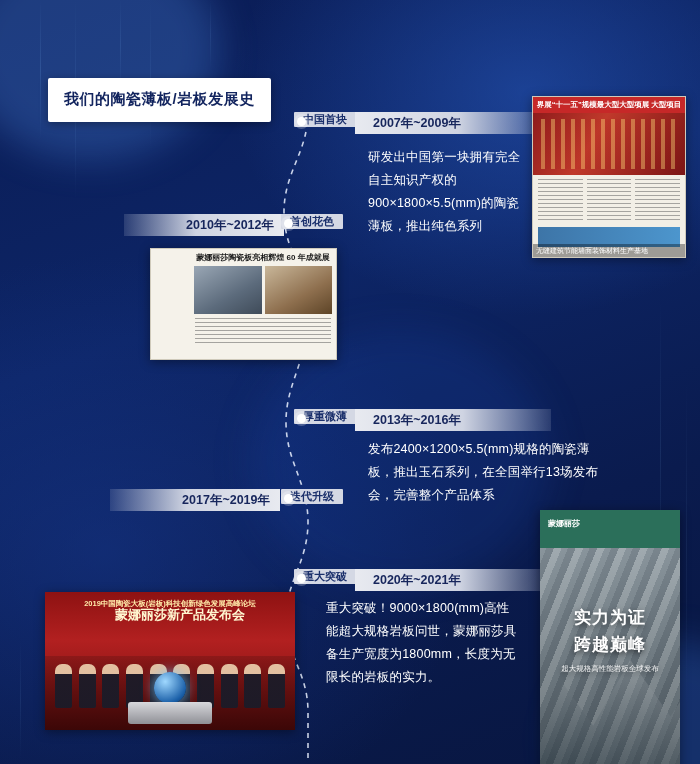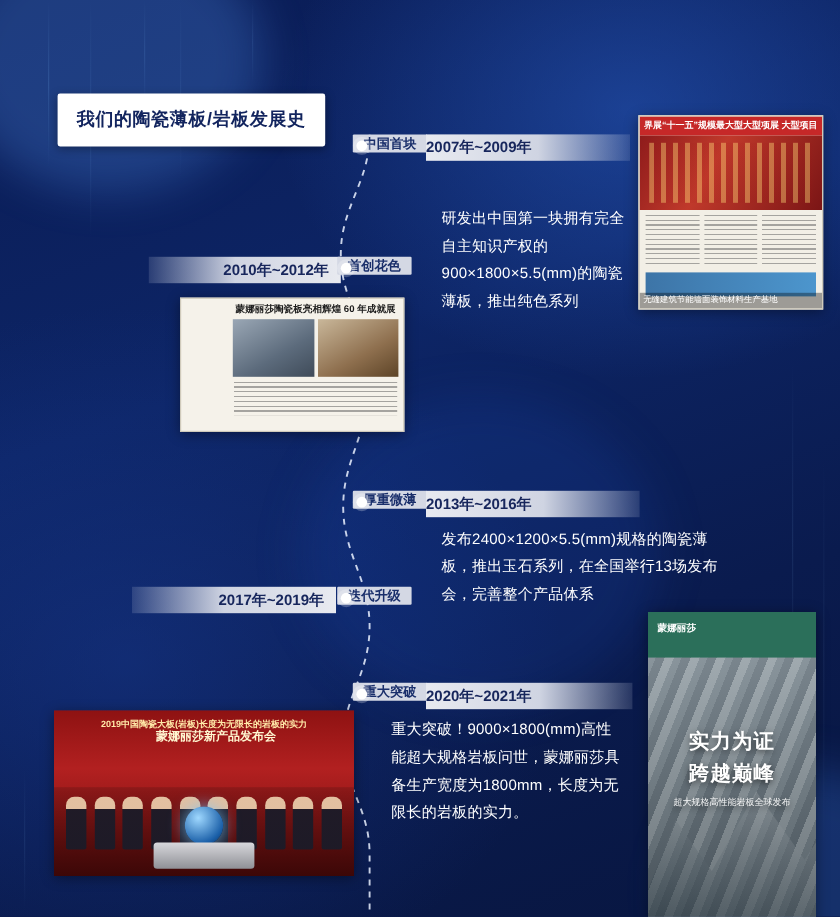--- a/index.html
+++ b/index.html
@@ -78,21 +78,21 @@
     white-space: nowrap;
   }
   .year-bar {
     position: absolute;
     height: 22px;
     background: linear-gradient(to right, #e8eaf0 0%, #cfd4e2 55%, rgba(210,215,230,0.15) 100%);
     color: #17265c;
     font-size: 12.5px;
     font-weight: bold;
     line-height: 22px;
-    padding-left: 0;
+    padding-left: 18px;
     white-space: nowrap;
   }
   .desc {
     position: absolute;
     color: #ffffff;
     font-size: 12.5px;
     line-height: 23px;
     letter-spacing: 0.2px;
   }
   .node {
@@ -208,21 +208,21 @@
   }
   .ev .ribbon {
     position: absolute;
     left: 0; right: 0; top: 6px;
     text-align: center;
     color: #ffe9a8;
     font-size: 7.5px;
     font-weight: bold;
     line-height: 11px;
   }
-  .ev .ribbon .l2 { color: #fff6d0; font-size: 10px; padding-left: 20px; }
+  .ev .ribbon .l2 { color: #fff6d0; font-size: 13px; padding-left: 20px; }
   .ev .stage {
     position: absolute;
     left: 0; right: 0; bottom: 0; height: 74px;
     background: linear-gradient(180deg, rgba(0,0,0,0.15), rgba(0,0,0,0.45));
   }
   .ev .people {
     position: absolute;
     left: 10px; right: 10px; bottom: 22px; height: 52px;
     display: flex;
     justify-content: space-between;
@@ -310,21 +310,21 @@
     <path d="M30 0 C 30 40, 6 60, 6 100 C 6 140, 30 160, 30 200
              C 30 250, 8 270, 8 310 C 8 350, 30 370, 30 410
              C 30 450, 8 470, 8 505 C 8 545, 30 560, 30 600 L 30 650" fill="none" stroke="#eaf1ff" stroke-width="1.6" stroke-dasharray="5 5" opacity="0.85"></path>
   </svg>
 
   <div class="title-card">我们的陶瓷薄板/岩板发展史</div>
 
   <div class="tag" style="left:294px; top:112px;">中国首块</div>
   <div class="year-bar" style="left:355px; top:112px; width:170px;">2007年~2009年</div>
   <div class="node" style="left:297px; top:117px;"></div>
-  <div class="desc" style="left:368px; top:146px; width:160px;margin-top:25px;">研发出中国第一块拥有完全自主知识产权的900×1800×5.5(mm)的陶瓷薄板，推出纯色系列</div>
+  <div class="desc" style="left:368px; top:146px; width:160px;">研发出中国第一块拥有完全自主知识产权的900×1800×5.5(mm)的陶瓷薄板，推出纯色系列</div>
 
   <div class="photo np1">
     <div class="hdr">界展“十一五”规模最大型大型项展 大型项目成果展</div>
     <div class="photo-area"></div>
     <div class="cols">
       <div class="col"></div>
         <div class="col"></div>
         <div class="col"></div>
     </div>
     <div class="band"></div>
@@ -348,21 +348,21 @@
   <div class="year-bar" style="left:355px; top:409px; width:178px;">2013年~2016年</div>
   <div class="node" style="left:297px; top:414px;"></div>
   <div class="desc" style="left:368px; top:438px; width:232px;">发布2400×1200×5.5(mm)规格的陶瓷薄板，推出玉石系列，在全国举行13场发布会，完善整个产品体系</div>
 
   <div class="year-bar" style="left:110px; top:489px; width:160px; text-align:right; padding-right:10px; padding-left:0; background:linear-gradient(to left, #e8eaf0 0%, #cfd4e2 55%, rgba(210,215,230,0.15) 100%);">2017年~2019年</div>
   <div class="tag" style="left:281px; top:489px;">迭代升级</div>
   <div class="node" style="left:284px; top:494px;"></div>
 
   <div class="photo ev">
     <div class="ribbon">
-      <div>2019中国陶瓷大板(岩板)长度为无限长的岩板的实力</div>
+      <div>2019中国陶瓷大板(岩板)科技创新绿色发展高峰论坛</div>
       <div class="l2">蒙娜丽莎新产品发布会</div>
     </div>
     <div class="stage"></div>
     <div class="people">
       <div class="p"></div>
         <div class="p"></div>
         <div class="p"></div>
         <div class="p"></div>
       <div class="p"></div>
         <div class="p"></div>

